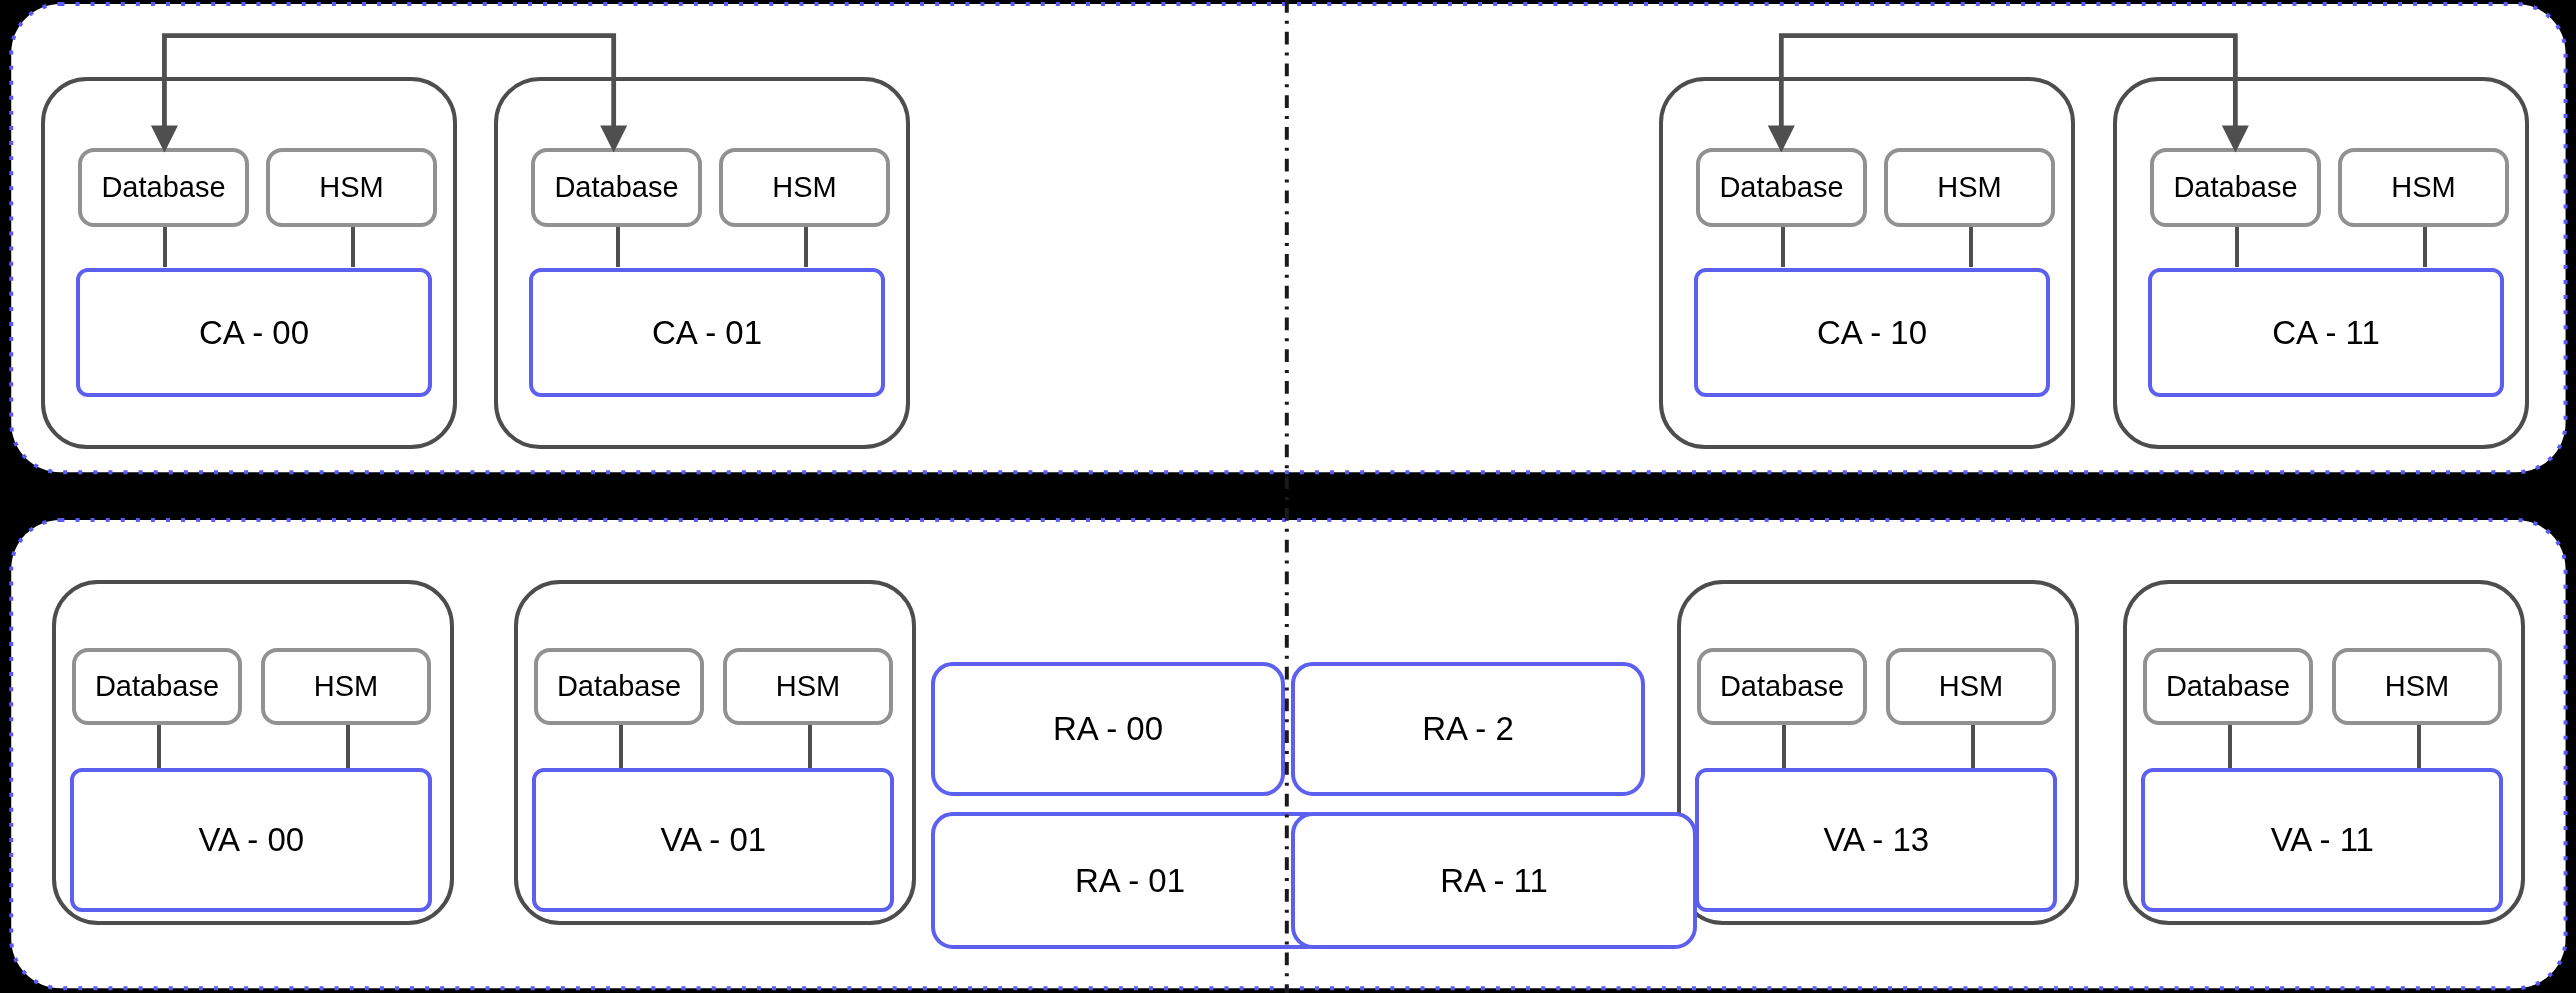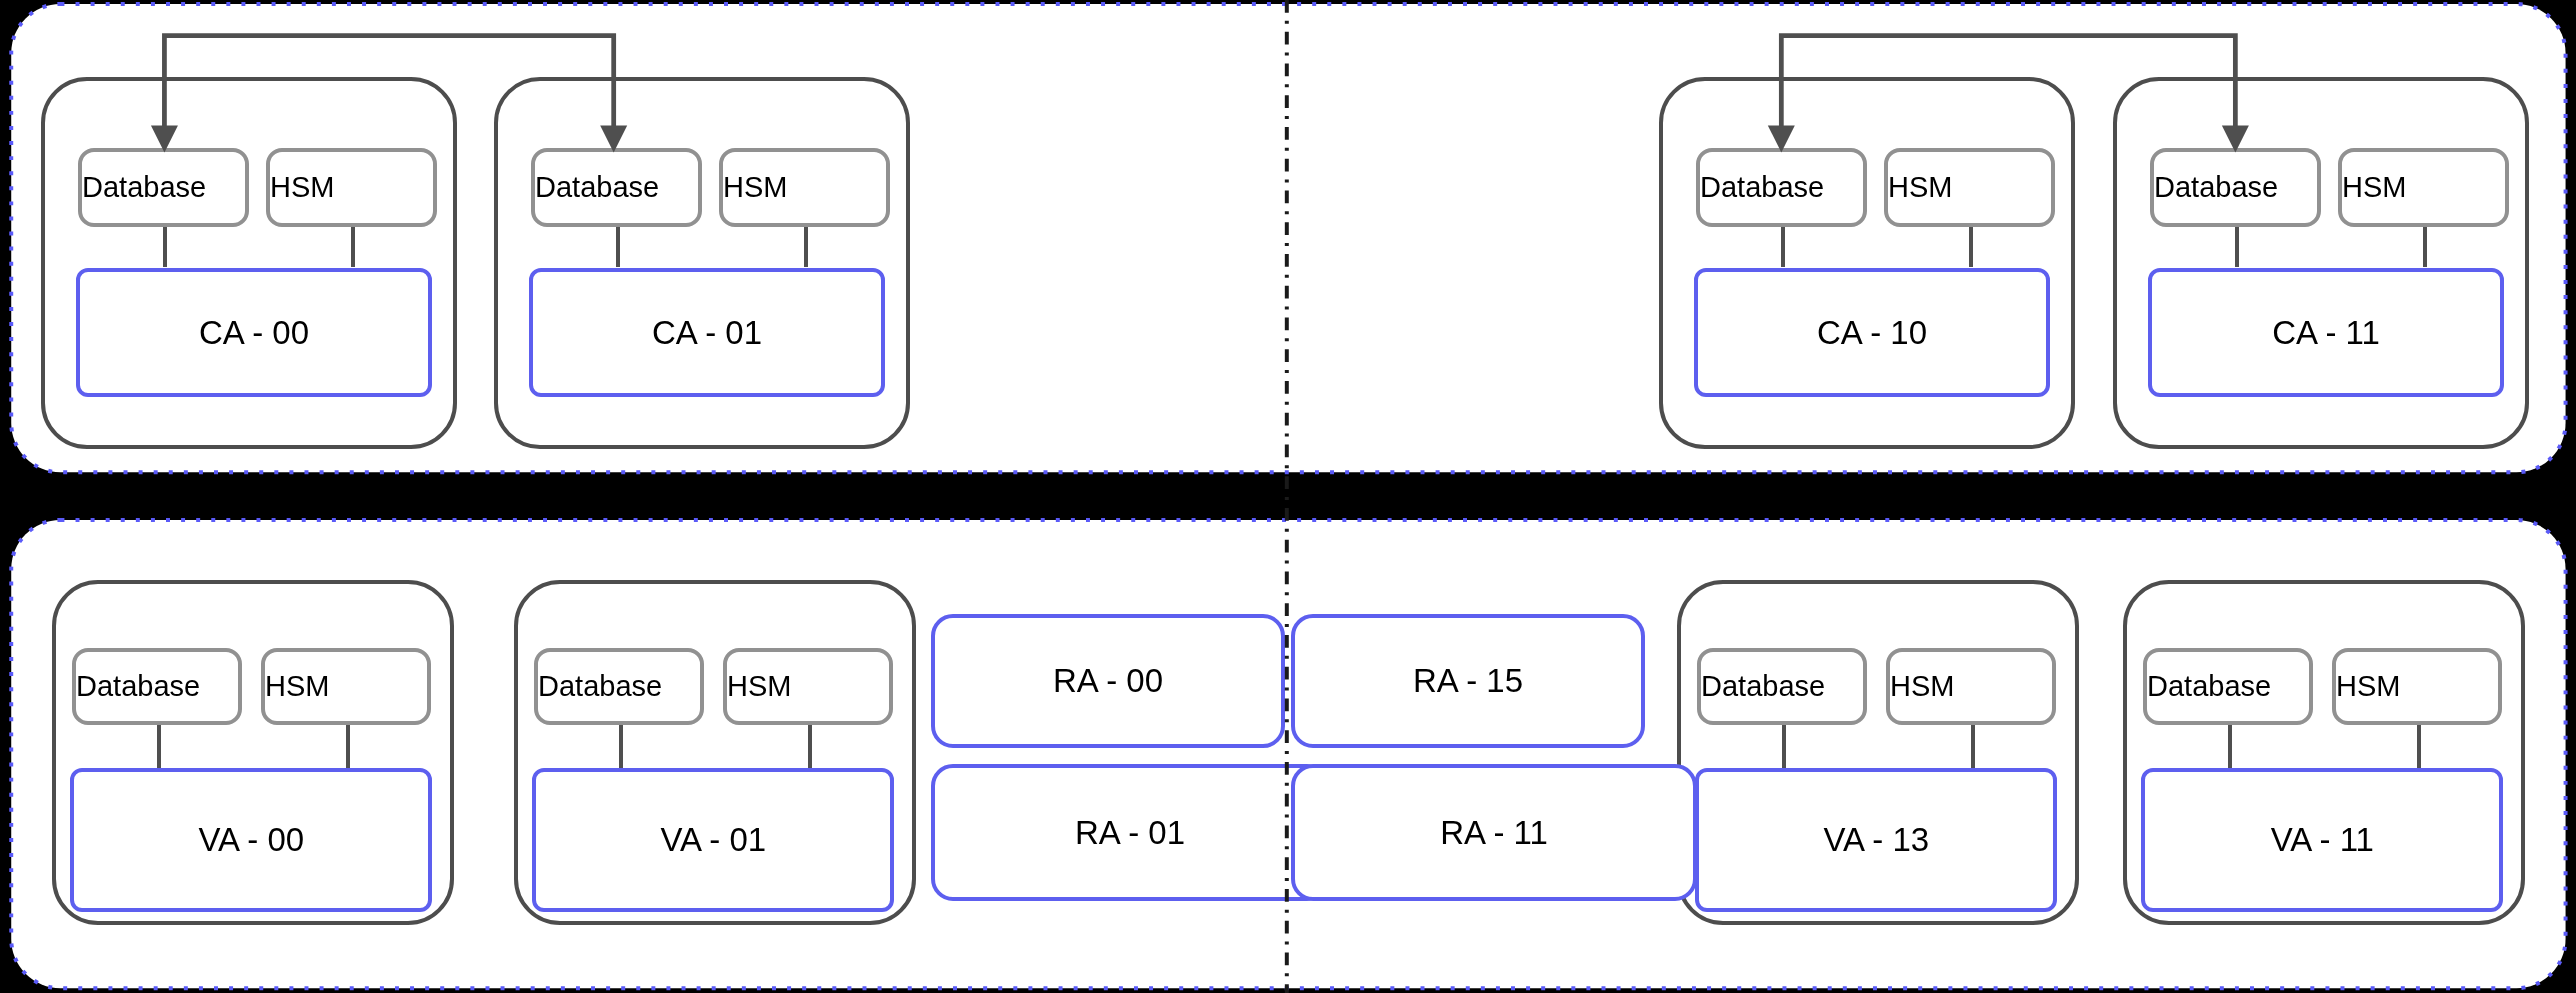--- a/index.html
+++ b/index.html
@@ -12,21 +12,21 @@
   
   .group{position:absolute;border:4px solid #4d4d4d;border-radius:46px;background:#fff;box-sizing:border-box;z-index:1;}
   .group.top{top:77px;width:416px;height:372px;}
   .group.bot{top:580px;width:402px;height:345px;}
 
   .g-ca00{left:41px;}  .g-ca01{left:494px;}  .g-ca10{left:1659px;} .g-ca11{left:2113px;}
   .g-va00{left:52px;}  .g-va01{left:514px;}  .g-va10{left:1677px;} .g-va11{left:2123px;}
 
   
   .comp{position:absolute;border:4px solid #919191;border-radius:16px;background:#fff;
-        box-sizing:border-box;display:flex;align-items:center;
+        box-sizing:border-box;display:flex;align-items:center;justify-content:center;
         font-size:29px;color:#000;}
   .group.top .comp{top:67px;height:79px;}
   .group.bot .comp{top:64px;height:77px;}
   .group.top .comp.db{left:33px;width:171px;}
   .group.top .comp.hsm{left:221px;width:171px;}
   .group.bot .comp.db{left:16px;width:170px;}
   .group.bot .comp.hsm{left:205px;width:170px;}
 
   
   .node{position:absolute;border:4px solid #5d5fef;border-radius:12px;background:#fff;
@@ -40,21 +40,21 @@
   .group.top .stub{top:146px;height:40px;}
   .group.bot .stub{top:141px;height:44px;}
   .group.top .stub.s-db{left:118px;}
   .group.top .stub.s-hsm{left:306px;}
   .group.bot .stub.s-db{left:101px;}
   .group.bot .stub.s-hsm{left:290px;}
 
   
   .ra{position:absolute;border:4px solid #5d5fef;border-radius:22px;background:#fff;
       box-sizing:border-box;display:flex;align-items:center;justify-content:center;
-      font-size:33px;color:#000;z-index:1;}
+      font-size:33px;color:#000;z-index:1;margin-top:48px;}
   .ra-00{left:931px;top:614px;width:354px;height:134px;}
   .ra-01{left:931px;top:764px;width:398px;height:137px;}
   .ra-10{left:1291px;top:614px;width:354px;height:134px;}
   .ra-11{left:1291px;top:764px;width:406px;height:137px;}
 </style>
 </head>
 <body>
 
 <div id="canvas">
 
@@ -175,21 +175,21 @@
     </div>
   </div>
 
   <div class="ra ra-00">
     <span>RA - 00</span>
   </div>
   <div class="ra ra-01">
     <span>RA - 01</span>
   </div>
   <div class="ra ra-10">
-    <span>RA - 15</span>
+    <span>RA - 2</span>
   </div>
   <div class="ra ra-11">
     <span>RA - 11</span>
   </div>
 
   <svg id="fg-layer" viewBox="0 0 3245 1251">
     <line x1="1621" y1="0" x2="1621" y2="1251" stroke="#1a1a1a" stroke-width="5" stroke-dasharray="16 10 4 10"></line>
 
     <g stroke="#4f4f4f" fill="none" stroke-width="6">
       <path d="M 207 162 L 207 45 L 773 45 L 773 162"></path>

